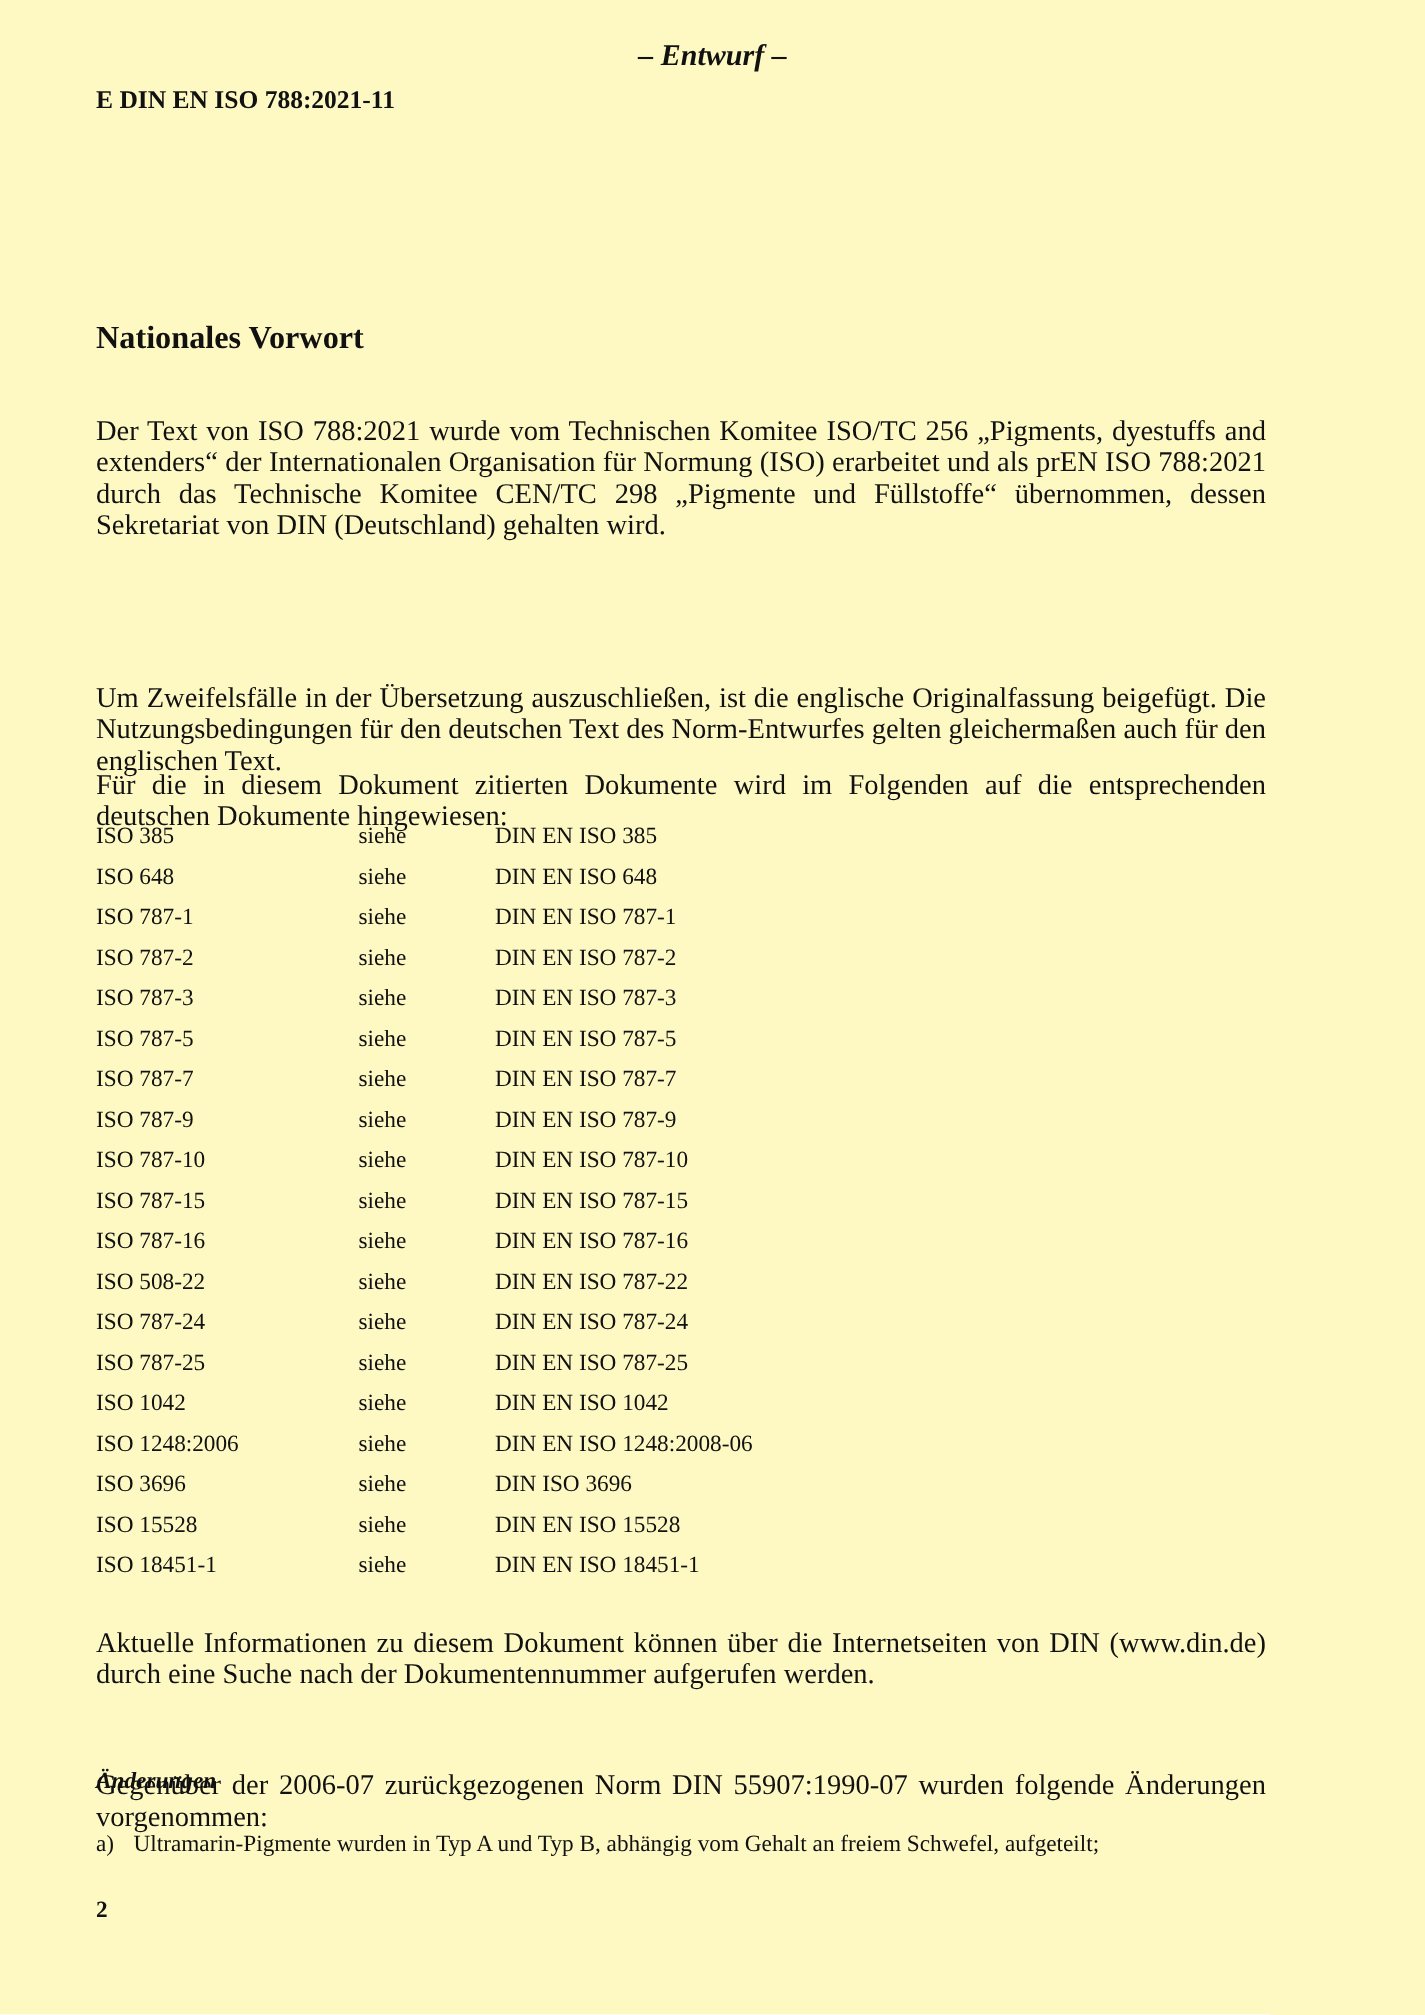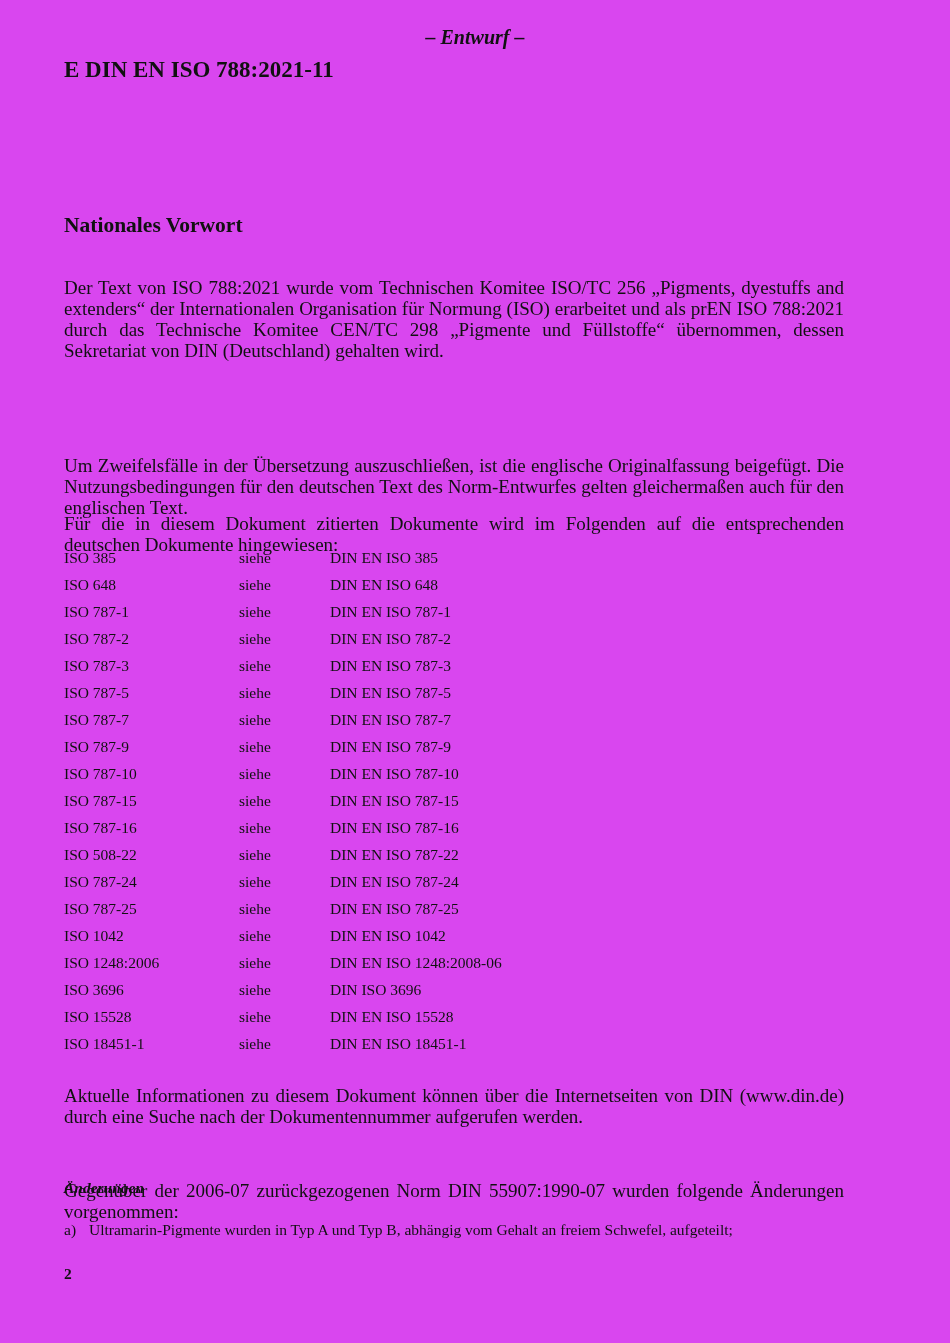--- a/index.html
+++ b/index.html
@@ -1,36 +1,36 @@
 <!DOCTYPE html>
 <html lang="de"><head>
 <meta charset="utf-8">
 <style>
   html, body { margin: 0; padding: 0; background: #ffffff; }
   .page {
     position: relative;
     width: 950px;
     height: 1343px;
-    background: #d946ef;
+    background: #fef9c3;
     font-family: "Liberation Serif", "DejaVu Serif", serif;
     color: #111111;
     overflow: hidden;
   }
   .draft-label {
     position: absolute;
     top: 26px; left: 0; width: 100%;
     text-align: center;
     font-size: 20px;
     font-weight: bold;
     font-style: italic;
   }
   .doc-number {
     position: absolute;
     top: 57px; left: 64px;
-    font-size: 23px;
+    font-size: 17px;
     font-weight: bold;
   }
   .page-title {
     position: absolute;
     top: 213px; left: 64px;
     font-size: 21.5px;
     font-weight: bold;
   }
   .para {
     position: absolute;

